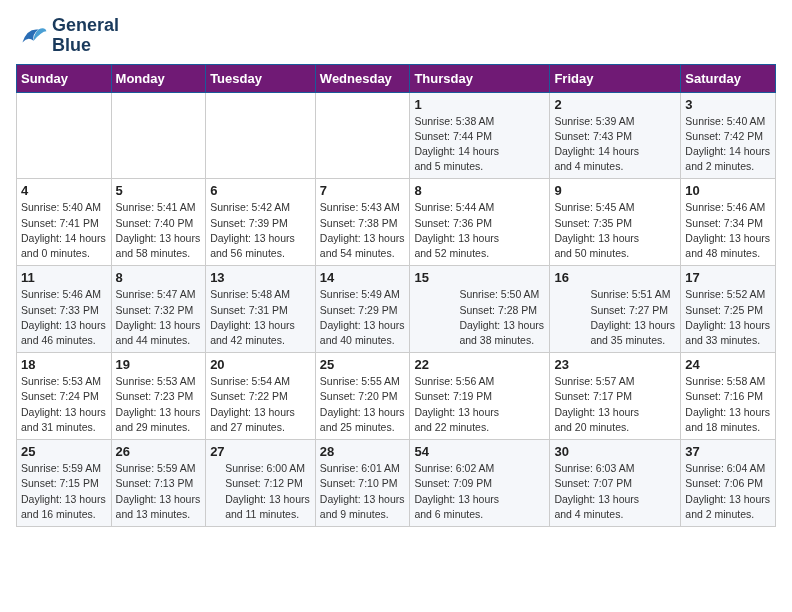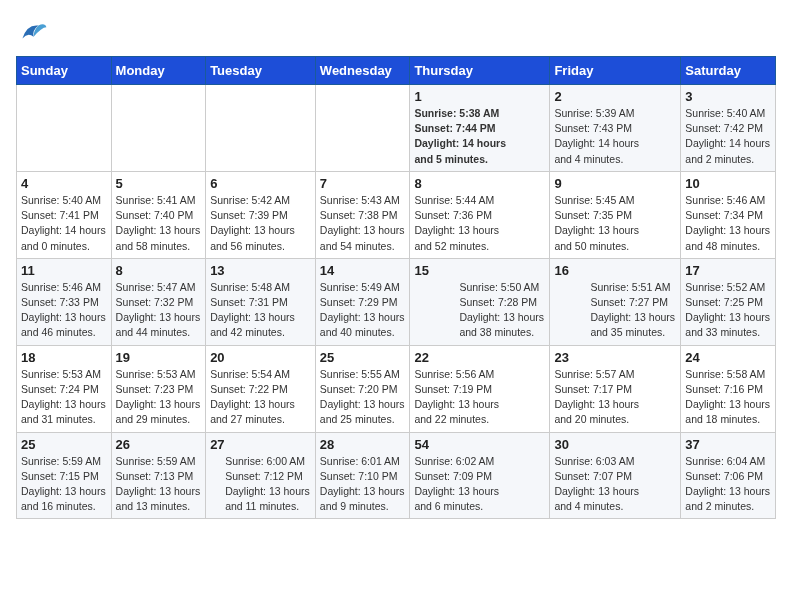--- a/index.html
+++ b/index.html
@@ -43,21 +43,21 @@
     .subtitle {
       font-size: 16px;
       color: #444;
     }
     table {
       width: 100%;
       border-collapse: collapse;
       font-size: 11px;
     }
     thead tr th {
-      background-color: #1d4ed8;
+      background-color: #701a75;
       color: #fff;
       padding: 6px 4px;
       text-align: left;
       font-size: 13px;
       font-weight: bold;
       border: 1px solid #1a5a9a;
     }
     tbody tr td {
       border: 1px solid #ccc;
       vertical-align: top;
@@ -85,20 +85,24 @@
   </style>
 </head>
 <body>
 
 <div class="header">
   <div class="logo">
     <svg class="logo-bird" viewBox="0 0 40 40" xmlns="http://www.w3.org/2000/svg">
       <path d="M8 28 Q14 10 28 12 Q20 18 22 26 Q15 20 8 28Z" fill="#2a6db5"></path>
       <path d="M28 12 Q36 8 38 14 Q32 14 22 26 Q22 18 28 12Z" fill="#4a9fd4"></path>
     </svg>
+    <div class="logo-text">
+        <div>General</div>
+        <div>Blue</div>
+      </div>
   </div>
   <div class="title-block">
     <div class="main-title"></div>
     <div class="subtitle"></div>
   </div>
 </div>
 
 <table>
   <thead>
     <tr>
@@ -112,21 +116,21 @@
       </tr>
   </thead>
   <tbody id="calendar-body">
   <tr>
         <td class="empty-cell"></td>
         <td class="empty-cell"></td>
         <td class="empty-cell"></td>
         <td class="empty-cell"></td>
         <td>
           <span class="day-num">1</span>
-          <div class="day-info" style="white-space: pre-line; font-weight: bold;">Sunrise: 5:38 AM
+          <div class="day-info" style="white-space: pre-line;">Sunrise: 5:38 AM
 Sunset: 7:44 PM
 Daylight: 14 hours
 and 5 minutes.</div>
         </td>
         <td>
           <span class="day-num">2</span>
           <div class="day-info" style="white-space: pre-line;">Sunrise: 5:39 AM
 Sunset: 7:43 PM
 Daylight: 14 hours
 and 4 minutes.</div>

